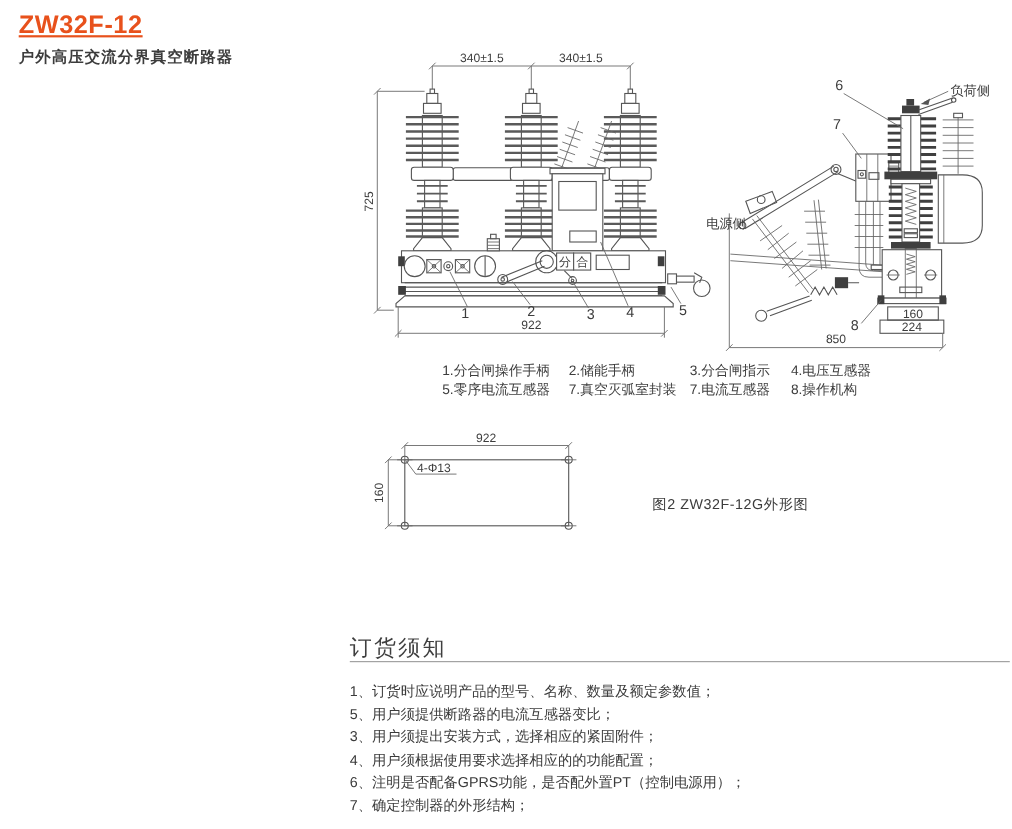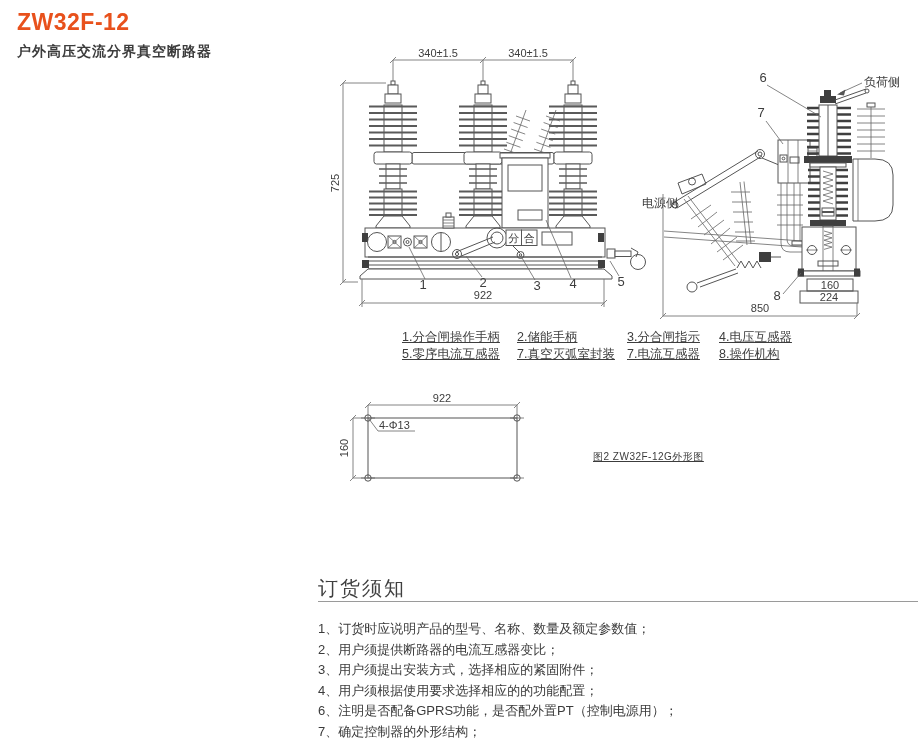--- a/index.html
+++ b/index.html
@@ -3,42 +3,42 @@
 <meta charset="utf-8">
 <style>
   * { margin:0; padding:0; box-sizing:border-box; }
   html,body { background:#fff; }
   .page {
     position:relative; width:920px; height:754px; overflow:hidden;
     background:#fff; font-family:"Liberation Sans","DejaVu Sans",sans-serif;
     color:#3d3d3d;
   }
   .abs { position:absolute; }
-  .title { left:17px; top:9px; font-size:23px; font-weight:bold; color:#e8511c; letter-spacing:.5px; }
+  .title { left:17px; top:9px; font-size:23px; font-weight:bold; color:#e8511c; letter-spacing:.5px;text-decoration:underline; }
   .subtitle { left:17px; top:43px; font-size:14px; font-weight:600; color:#3c3c3c; letter-spacing:1px; }
 
   svg .ln  { stroke:#555; stroke-width:1; fill:none; }
   svg .thin{ stroke:#666; stroke-width:.8; fill:none; }
   svg .wh  { fill:#fff; stroke:#555; stroke-width:1; }
   svg .fin { stroke:#5a5a5a; stroke-width:2.2; fill:none; }
   svg .fin2{ stroke:#5a5a5a; stroke-width:1.7; fill:none; }
   svg .finD{ stroke:#3f3f3f; stroke-width:2.6; fill:none; }
   svg .dk  { fill:#3f3f3f; stroke:none; }
   svg .dim { stroke:#777; stroke-width:.9; fill:none; }
   svg .dimtxt { font:11px "Liberation Sans",sans-serif; fill:#3d3d3d; }
   svg .callout{ font:13px "Liberation Sans",sans-serif; fill:#3d3d3d; }
   svg .cjk { font:12px "Liberation Sans",sans-serif; fill:#3d3d3d; }
   svg .ind { font:11px "Liberation Sans",sans-serif; fill:#3d3d3d; }
 
   .parts-legend {
     left:402px; top:329px; width:430px;
     display:grid; grid-template-columns:115px 110px 92px auto;
-    font-size:12.5px; line-height:16.5px; color:#3d3d3d;text-decoration:underline;
+    font-size:12.5px; line-height:16.5px; color:#3d3d3d;
   }
-  .figure-caption { left:593px; top:450px; font-size:10px; color:#3c3c3c; letter-spacing:.5px;text-decoration:underline; }
+  .figure-caption { left:593px; top:450px; font-size:13px; color:#3c3c3c; letter-spacing:.5px; }
   .ordering-heading { left:318px; top:575px; font-size:20px; color:#3f3f3f; letter-spacing:2px; }
   .divider { left:318px; top:601px; width:600px; height:1px; background:#9a9a9a; }
   .ordering-list { left:318px; top:619px; width:600px; font-size:13px; line-height:20.6px; color:#3b3b3b; }
 </style>
 </head>
 <body>
 
 <div class="page">
 
   <div class="abs title">ZW32F-12</div>
@@ -297,20 +297,20 @@
       <text class="dimtxt" x="44" y="36">4-Φ13</text>
     </g>
   </svg>
 
   <div class="abs figure-caption">图2 ZW32F-12G外形图</div>
 
   <div class="abs ordering-heading">订货须知</div>
   <div class="abs divider"></div>
   <div class="abs ordering-list">
     <div>1、订货时应说明产品的型号、名称、数量及额定参数值；</div>
-    <div>2、用户须提供断路器的电流互感器变比；</div>
+    <div>5、用户须提供断路器的电流互感器变比；</div>
     <div>3、用户须提出安装方式，选择相应的紧固附件；</div>
     <div>4、用户须根据使用要求选择相应的的功能配置；</div>
     <div>6、注明是否配备GPRS功能，是否配外置PT（控制电源用）；</div>
     <div>7、确定控制器的外形结构；</div>
   </div>
 
 </div>
 
 </body></html>

